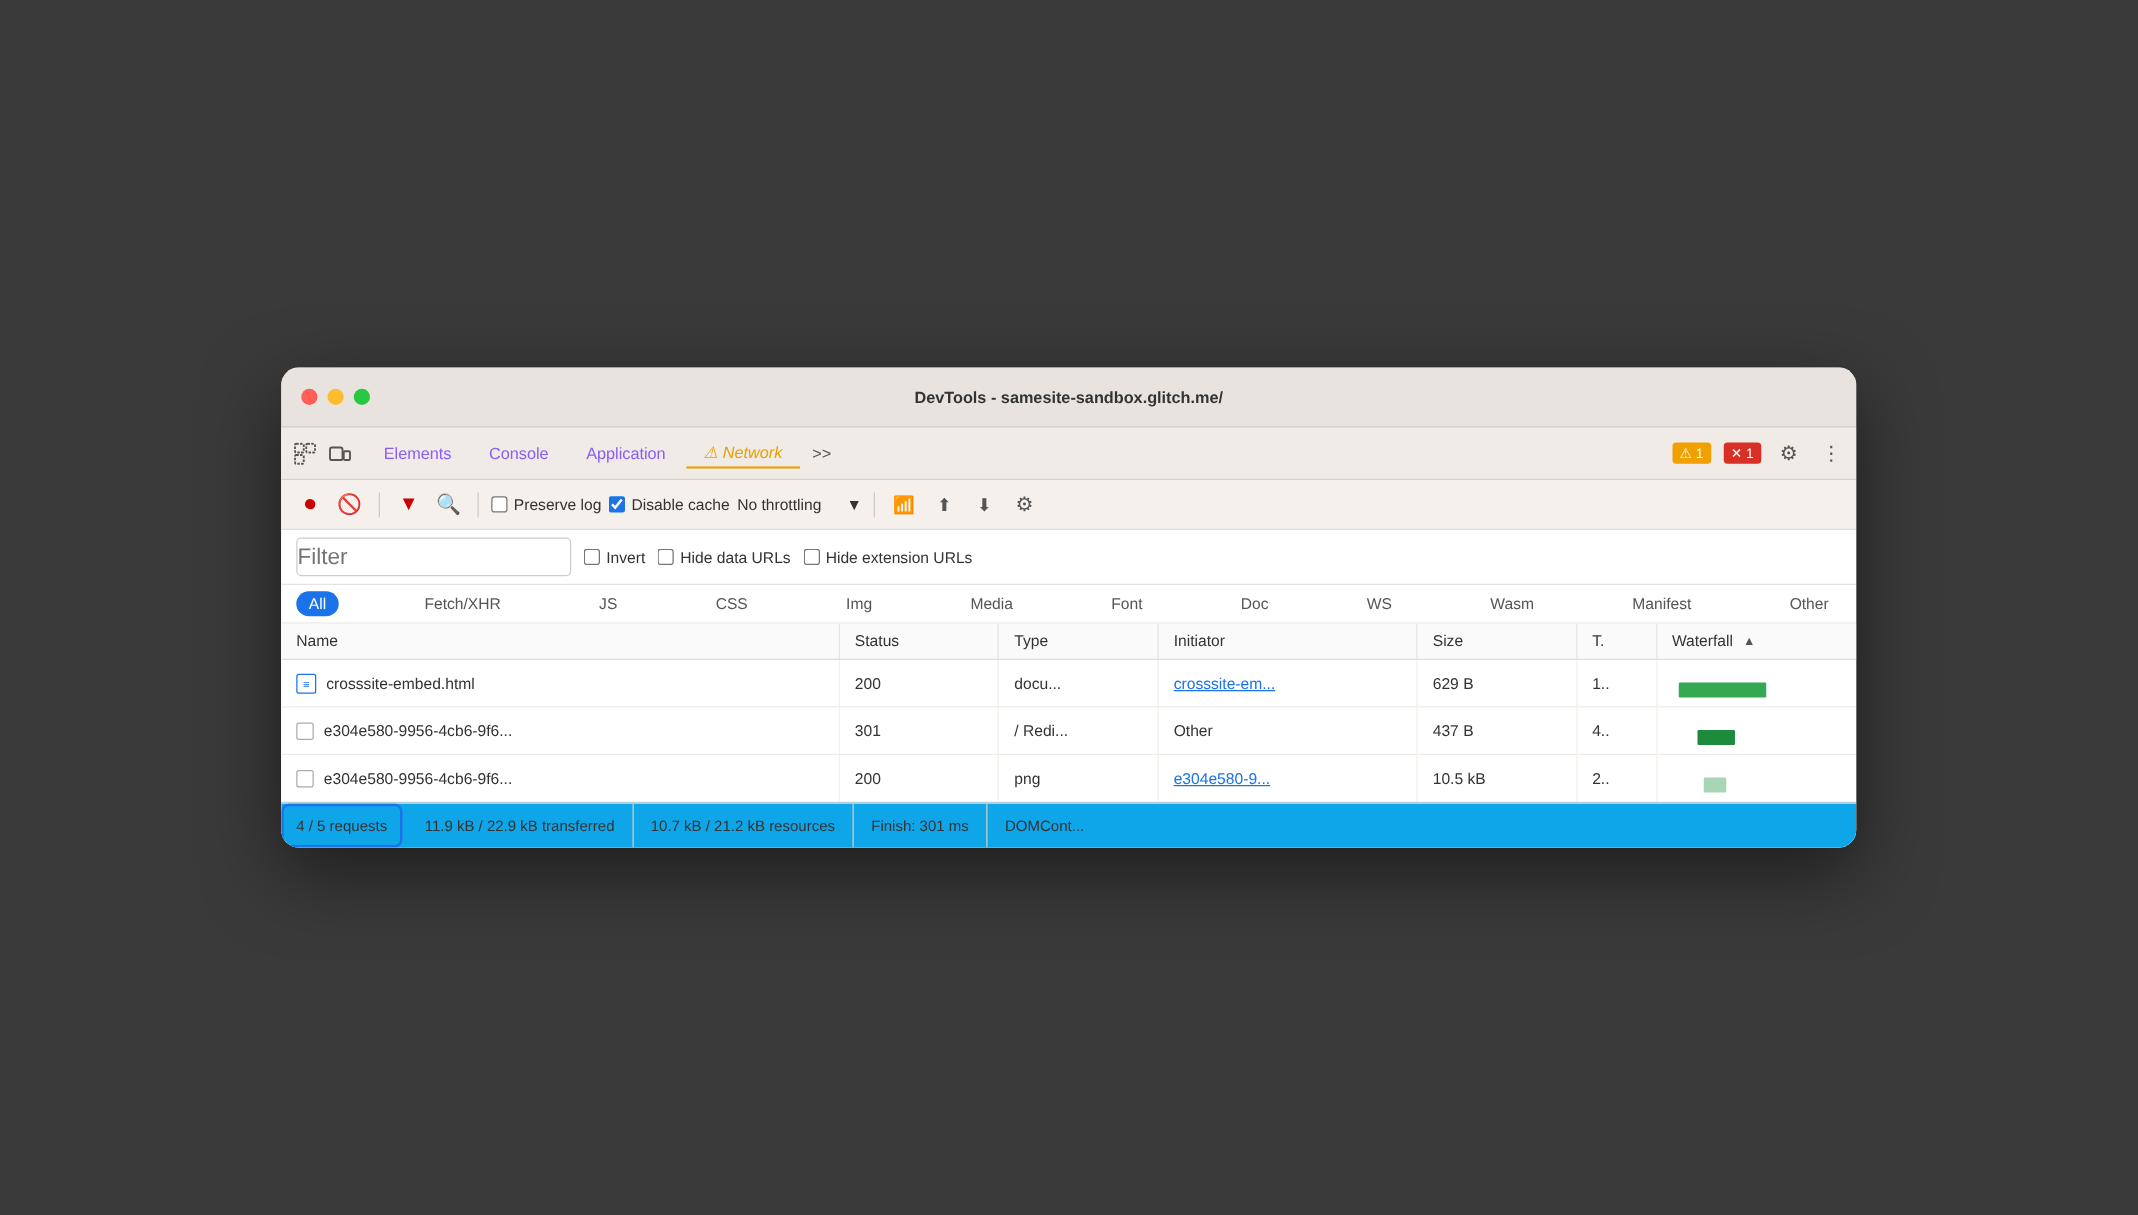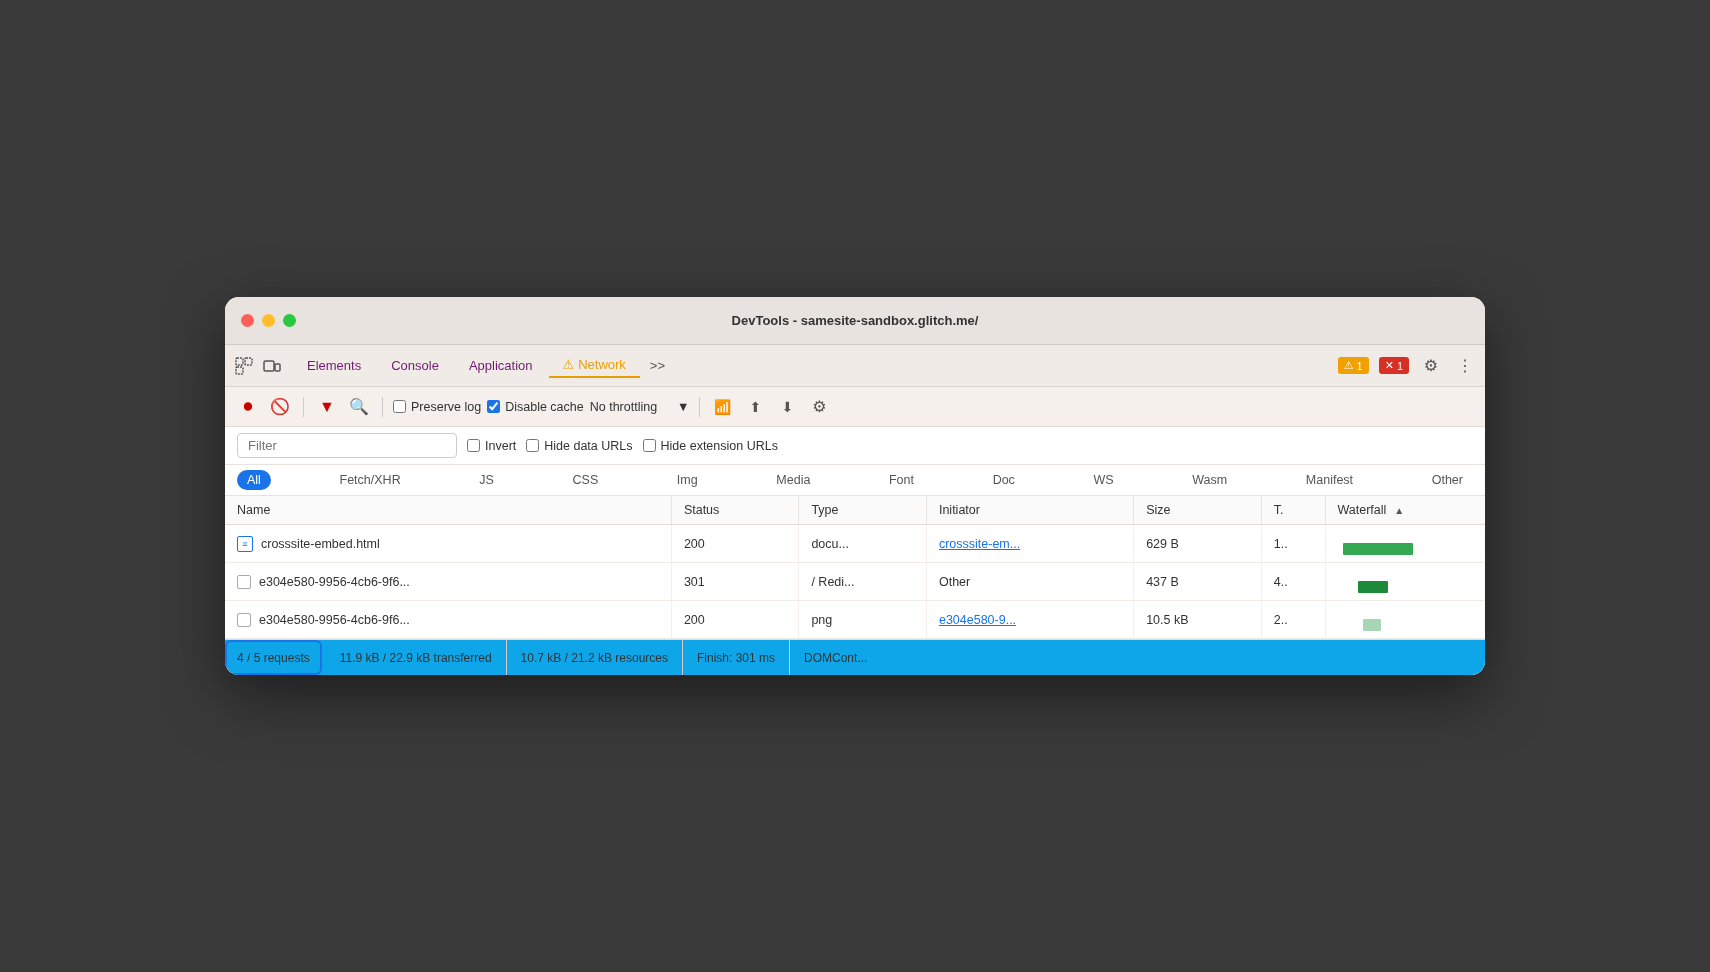--- a/index.html
+++ b/index.html
@@ -67,29 +67,30 @@
     .tab-icon {
       width: 22px; height: 22px;
       display: flex; align-items: center; justify-content: center;
       color: #555;
       font-size: 14px;
       cursor: pointer;
     }
     .tab-item {
       padding: 4px 14px;
       font-size: 13px;
-      color: #701a75;
+      color: #8b5cf6;
       cursor: pointer;
       border-radius: 4px 4px 0 0;
       white-space: nowrap;
     }
     .tab-item.active {
       color: #e8a000;
       border-bottom: 2px solid #e8a000;
       font-weight: 500;
+      font-style: italic;
     }
     .tab-more {
       padding: 4px 8px;
       font-size: 13px;
       color: #555;
       cursor: pointer;
     }
     .tab-spacer { flex: 1; }
     .tab-right-icons {
       display: flex;
@@ -167,22 +168,22 @@
       display: flex;
       align-items: center;
       background: #fff;
       border-bottom: 1px solid #e8e3de;
       padding: 6px 12px;
       gap: 10px;
     }
     .filter-input {
       border: 1px solid #ccc;
       border-radius: 4px;
-      padding: 4px 10px;
-      font-size: 13px;
+      padding: 4px 0;
+      font-size: 18px;
       width: 220px;
       background: #fff;
       color: #333;
       outline: none;
     }
     .check-label {
       display: flex; align-items: center; gap: 5px;
       font-size: 12.5px; color: #333; cursor: pointer;
     }
     

